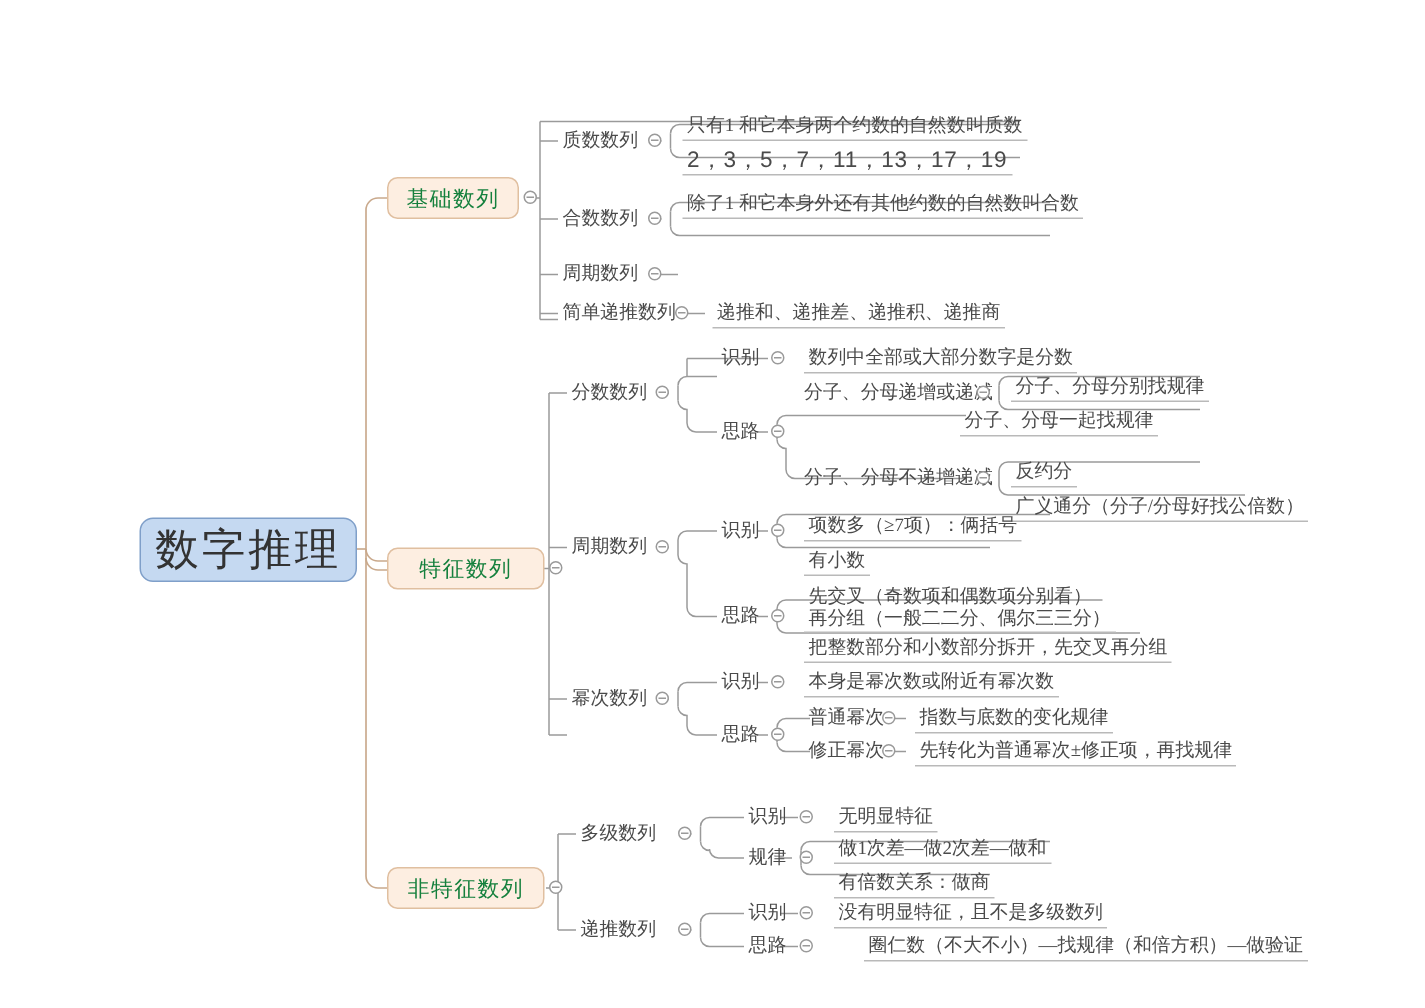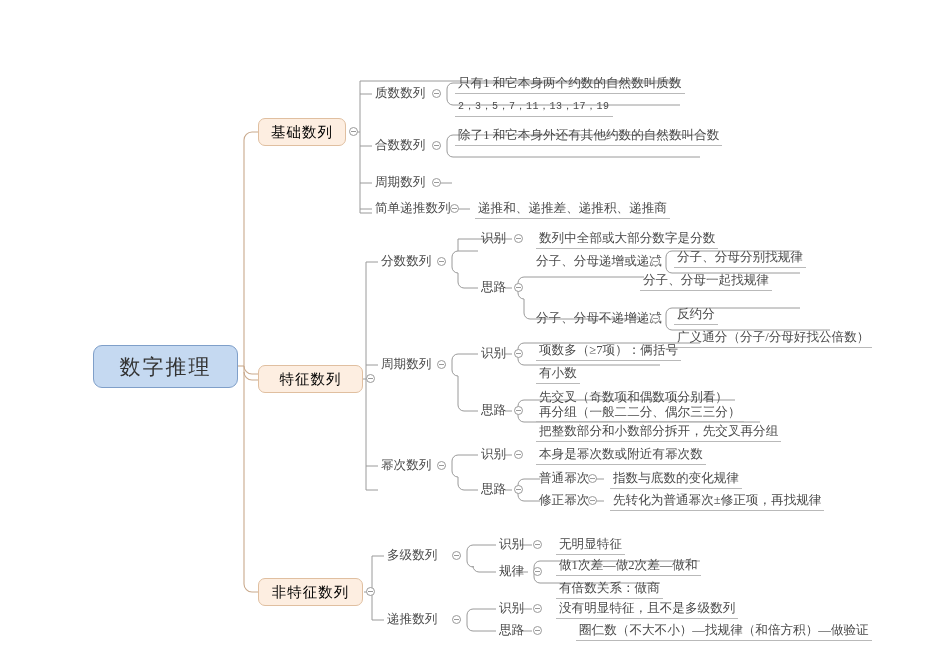--- a/index.html
+++ b/index.html
@@ -14,48 +14,48 @@
   #map{position:absolute;inset:0;}
   svg.wires{position:absolute;left:0;top:0;width:950px;height:672px;pointer-events:none;}
 
   
   .node{position:absolute;box-sizing:border-box;white-space:nowrap;}
 
   .root-node{
     background:#c5d9f1;
     border:1.6px solid #7f9fc9;
     border-radius:9px;
-    font-size:21px;
+    font-size:29px;
     color:#333333;
     letter-spacing:2px;
     display:flex;align-items:center;justify-content:center;
   }
   .lvl2-node{
     background:#fdeee1;
     border:1.2px solid #e0bfa0;
     border-radius:7px;
     font-size:14.5px;
-    color:#000000;
+    color:#15803d;
     letter-spacing:1px;
     display:flex;align-items:center;justify-content:center;
   }
   
   .txt{
     position:absolute;
     font-size:12.6px;
     color:#4a4a4a;
     white-space:nowrap;
     line-height:15px;
     padding:0 3px 2px 3px;
     border-bottom:1px solid #b9b9b9;
     box-sizing:border-box;
   }
   .txt.two{line-height:14.5px;white-space:pre;}
   .txt.noline{border-bottom:none;}
-  .txt.mono{font-family:Liberation Mono, monospace;font-size:10px;letter-spacing:.5px;text-align:right;}
+  .txt.mono{font-family:Liberation Sans, sans-serif;font-size:15px;letter-spacing:.5px;text-align:right;}
 
   
   .toggle{
     position:absolute;
     width:9px;height:9px;
     border:1px solid #9a9a9a;
     border-radius:50%;
     background:#ffffff;
     box-sizing:border-box;
   }

